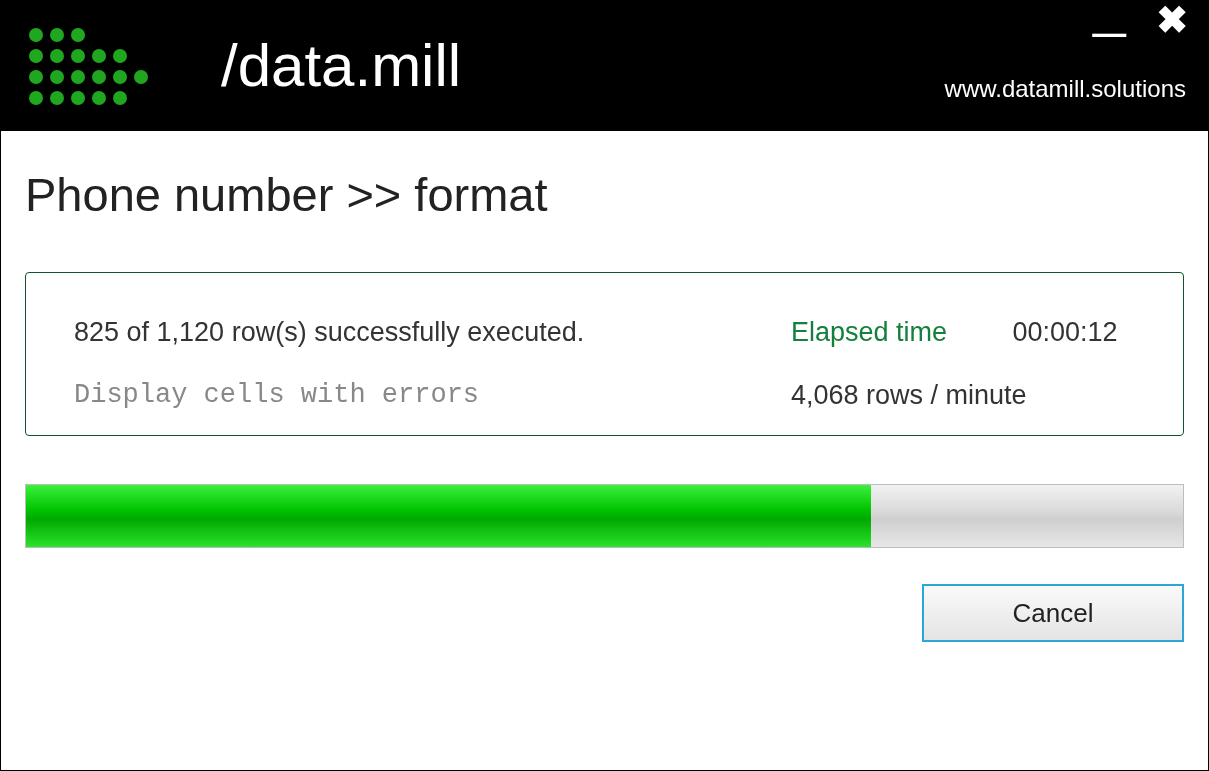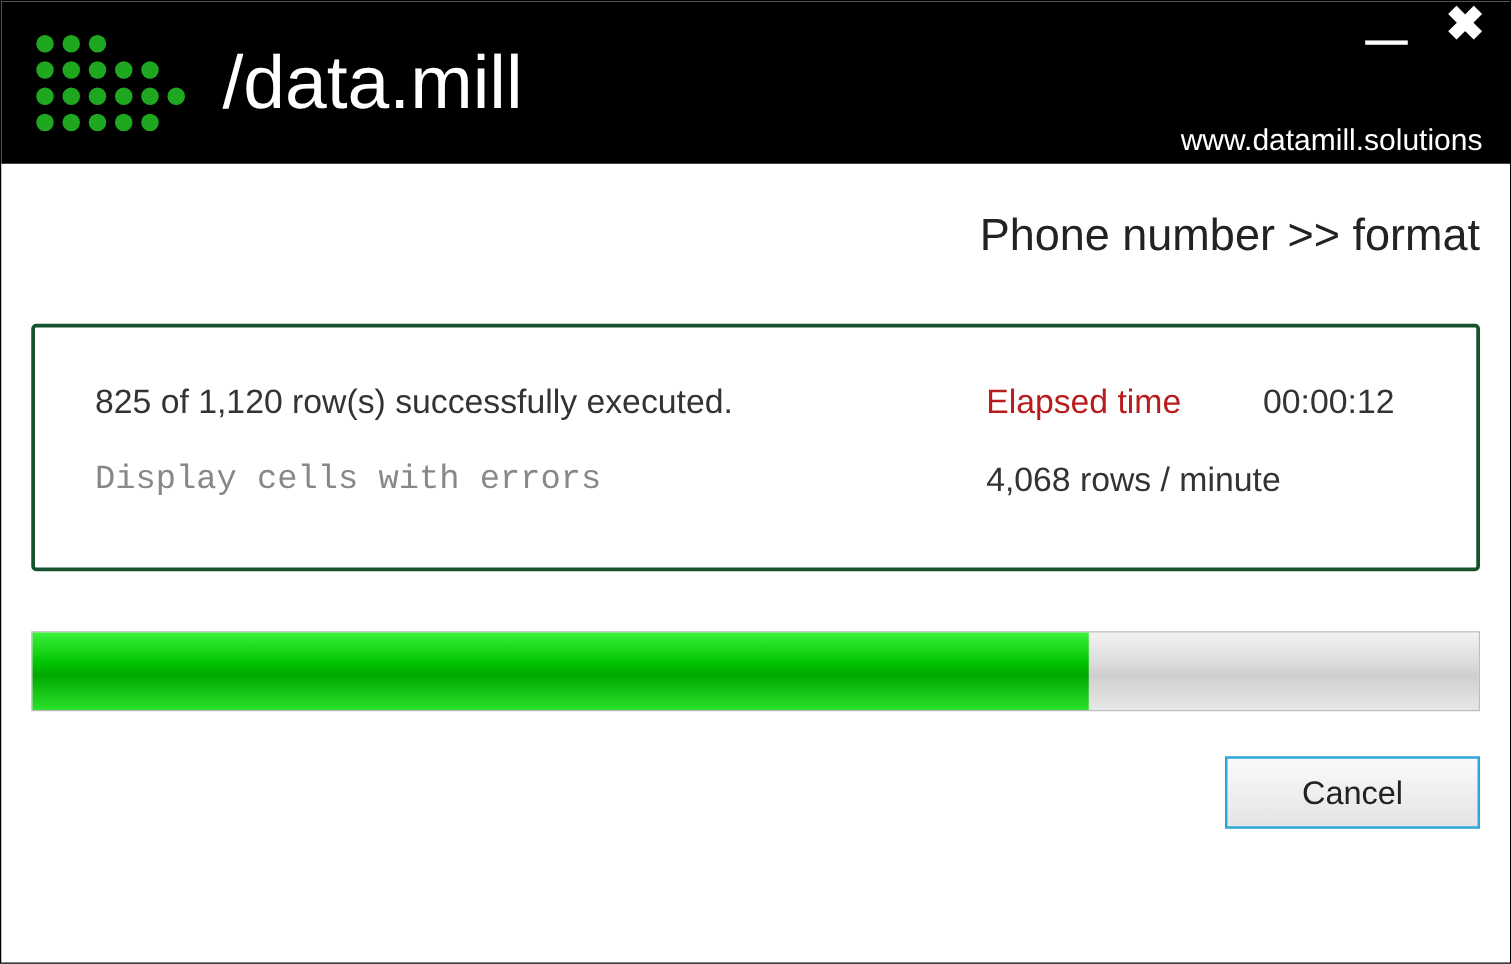--- a/index.html
+++ b/index.html
@@ -32,20 +32,21 @@
     width: 14px;
     height: 14px;
     border-radius: 50%;
     background: #1fa81f;
   }
   .dot.hidden { visibility: hidden; }
   .brand {
     color: #fff;
     display: flex;
     flex-direction: column;
+    margin-left: 43px;
   }
   .brand-main {
     font-size: 60px;
     font-weight: 300;
     line-height: 1;
     letter-spacing: 0px;
   }
   .brand-main .thin { font-weight: 200; }
   .brand-main .bold { font-weight: 400; }
   .brand-sub {
@@ -77,50 +78,50 @@
     color: #fff;
     font-size: 38px;
     font-weight: 800;
     cursor: pointer;
     line-height: 0.5;
     position: relative;
     top: -2px;
   }
   .website {
     position: absolute;
-    bottom: 4px;
+    bottom: 28px;
     right: 22px;
     color: #fff;
     font-size: 24px;
     font-weight: 300;
   }
   .content {
     padding: 30px 24px 24px 24px;
   }
   .title {
-    text-align: right;
-    font-size: 36px;
+    text-align: left;
+    font-size: 47px;
     font-weight: 400;
     color: #222;
     margin-top: 6px;
     margin-bottom: 50px;
   }
   .status-box {
-    border: 3px solid #14532d;
+    border: 1px solid #14532d;
     border-radius: 4px;
-    padding: 44px 48px 54px 48px;
+    padding: 44px 48px 24px 48px;
     display: grid;
     grid-template-columns: 1fr auto auto;
     column-gap: 48px;
     row-gap: 32px;
     font-size: 27px;
     color: #333;
   }
   .status-box .left { grid-column: 1; }
-  .status-box .label { grid-column: 2; text-align: left; color: #b91c1c; }
+  .status-box .label { grid-column: 2; text-align: left; color: #15803d; }
   .status-box .value { grid-column: 3; text-align: center; min-width: 140px; }
   .status-box .errors-link { color: #888; font-family: Liberation Mono, monospace; }
   .status-box .rate { grid-column: 2 / span 2; text-align: left; }
   .progress-wrap {
     margin-top: 48px;
     height: 64px;
     border: 1px solid #bdbdbd;
     background: linear-gradient(to bottom, #f2f2f2 0%, #d8d8d8 45%, #cfcfcf 55%, #e7e7e7 100%);
     position: relative;
   }
@@ -128,21 +129,21 @@
     position: absolute;
     top: 0; left: 0; bottom: 0;
     background: linear-gradient(to bottom, #3cf03c 0%, #00c400 40%, #00a800 55%, #2be22b 100%);
   }
   .button-row {
     display: flex;
     justify-content: flex-end;
     margin-top: 36px;
   }
   .cancel-btn {
-    width: 204px;
+    width: 262px;
     height: 58px;
     background: linear-gradient(to bottom, #fafafa, #e4e4e4);
     border: 2px solid #2aa7d6;
     font-size: 26px;
     font-weight: 400;
     color: #222;
     cursor: pointer;
     font-family: inherit;
   }
 </style>

